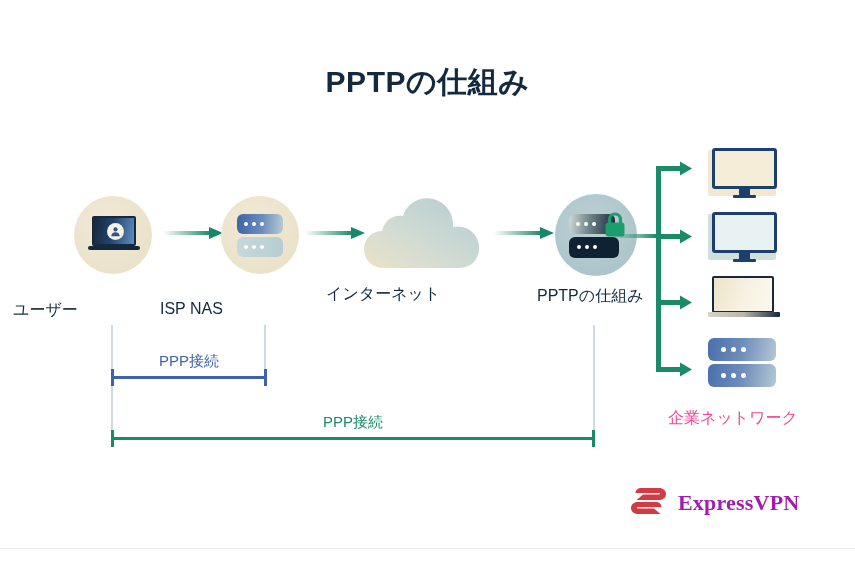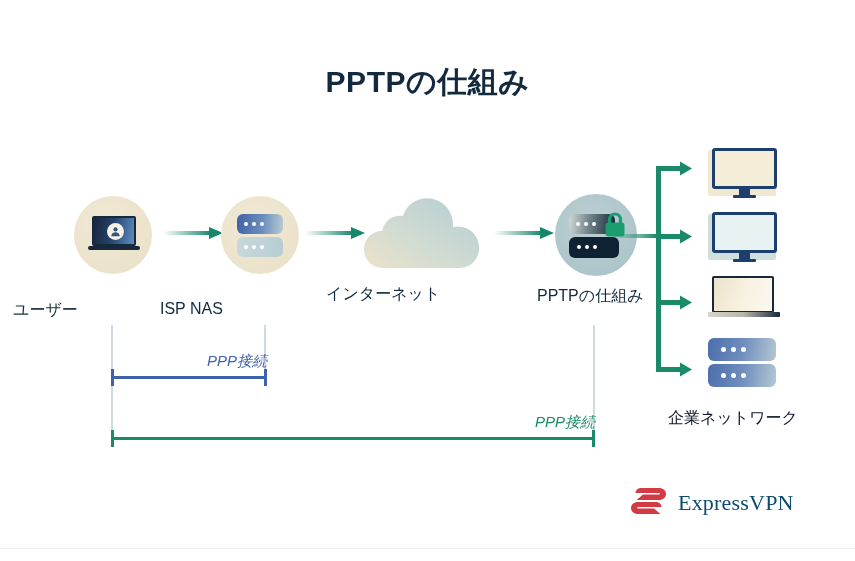--- a/index.html
+++ b/index.html
@@ -116,52 +116,51 @@
 
   
   .guide-v {
     position: absolute;
     width: 2px;
     background: #cfdade;
   }
   .bracket-line { position: absolute; }
   .bracket-label {
     position: absolute;
-    text-align: right;
+    text-align: center;
     font-size: 15px;
     white-space: nowrap;
-    font-style: italic;
   }
   .lbl-ppp { color: #3f62ad; }
   .lbl-pptp { color: #1b8a68; }
 
   
   #corp-label {
     font-size: 16px;
-    color: #0f172a;
+    color: #ec4899;
     white-space: nowrap;
   }
 
   
   #divider {
     left: 0; top: 548px;
     width: 855px; height: 1px;
     background: #eceded;
   }
   #brand {
     left: 630px; top: 486px;
     display: flex;
     align-items: center;
     gap: 11px;
   }
   #brand-text {
     font-family: "Liberation Serif", "DejaVu Serif", serif;
     font-size: 22px;
-    font-weight: 400;
-    color: #0c4a6e;
+    font-weight: 700;
+    color: #a21caf;
     letter-spacing: 0.2px;
     white-space: nowrap;
   }
 </style>
 </head>
 <body>
 
 <div id="canvas">
 
   <div class="abs" id="title">PPTPの仕組み</div>

